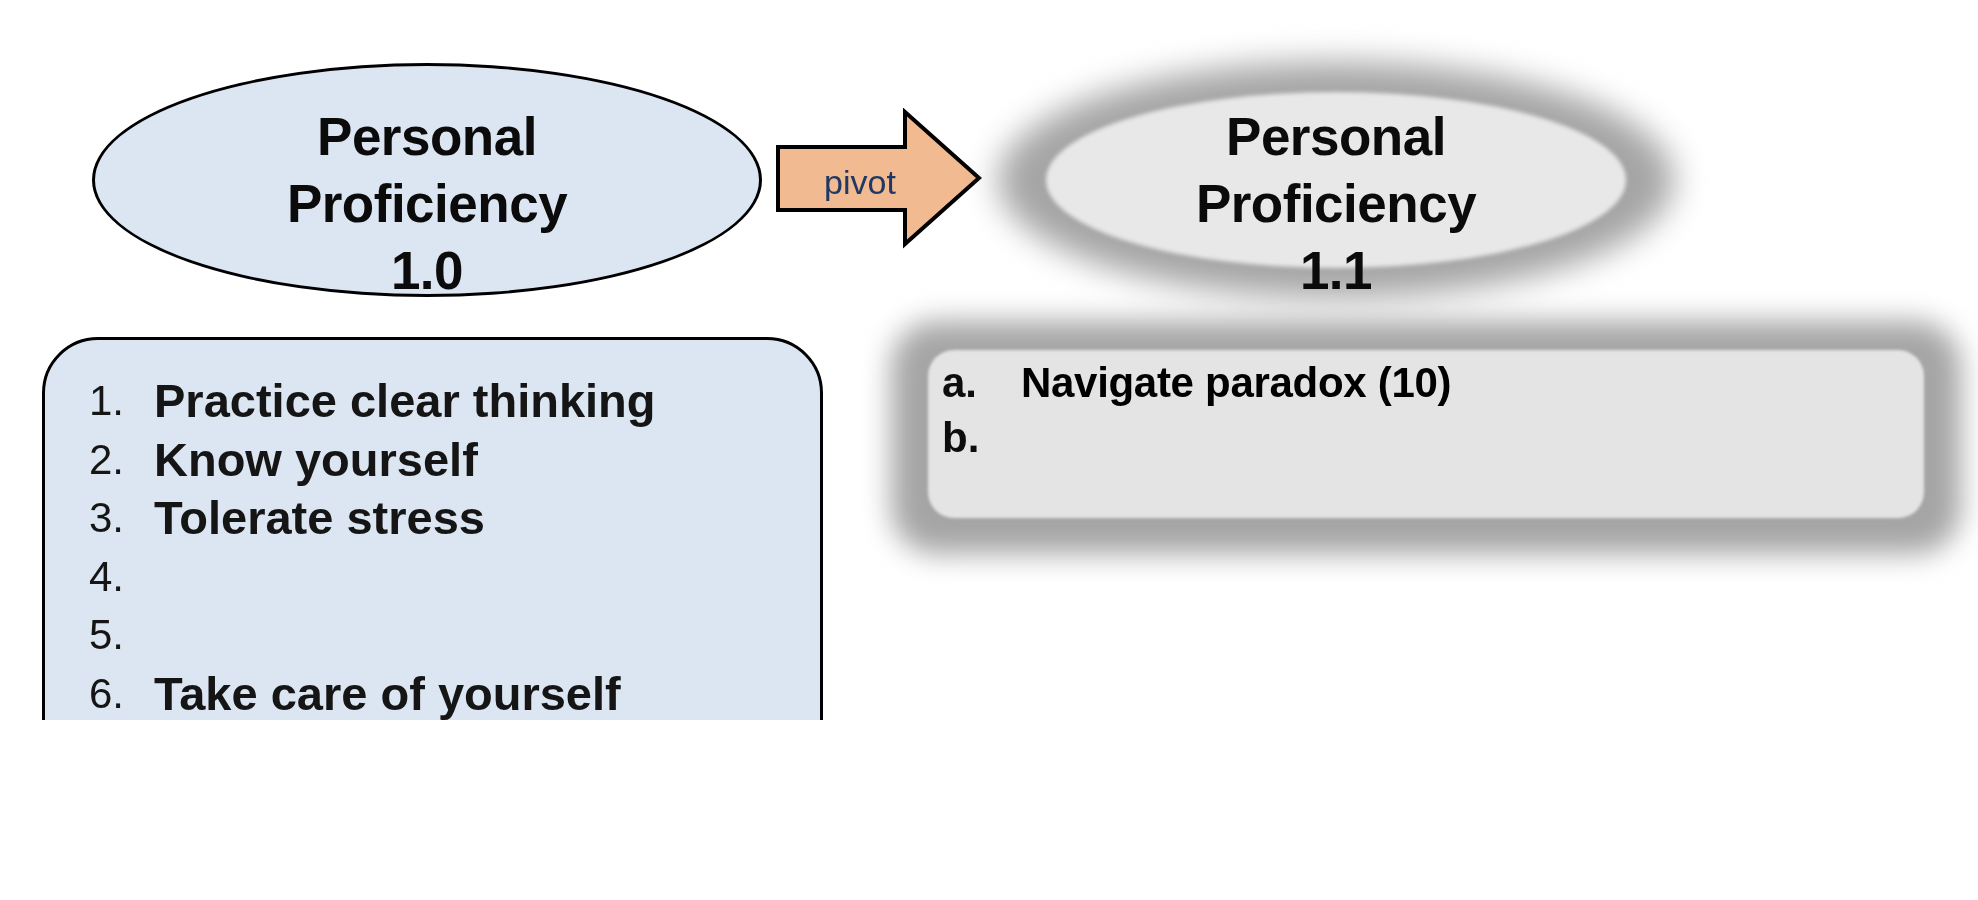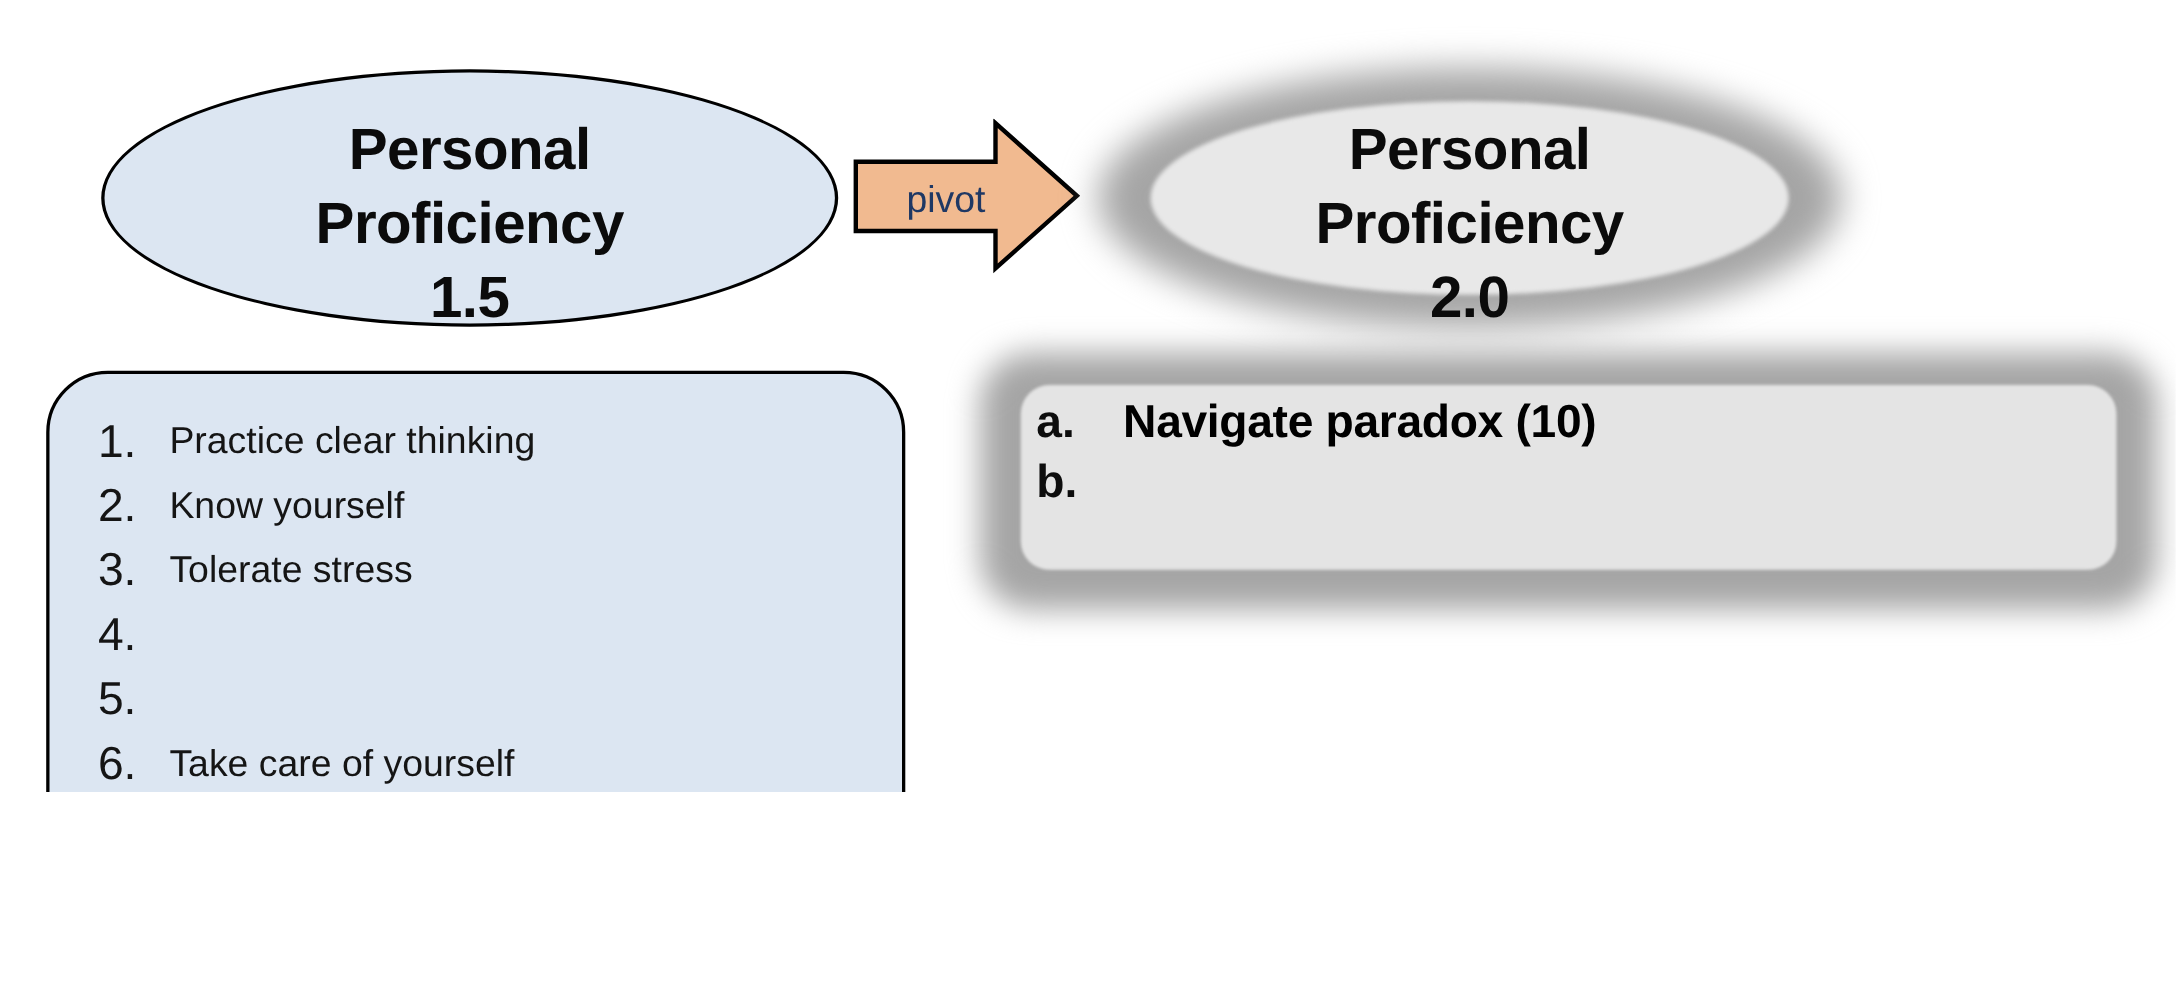--- a/index.html
+++ b/index.html
@@ -52,21 +52,21 @@
     left:42px;top:337px;width:781px;height:544px;
     border:3px solid var(--outline-black,#000);border-radius:56px;
     background:var(--light-blue-fill,#dce6f2);
     padding:32px 26px 0 44px;
   }
   .box1 .row{display:flex;}
   .box1 .marker{
     flex:0 0 65px;font-size:42px;line-height:58.5px;color:#151515;
   }
   .box1 .txt{
-    font-size:34px;line-height:58.5px;color:#151515;white-space:pre-line;
+    font-size:47px;line-height:58.5px;color:#151515;white-space:pre-line;font-weight:bold;
   }
 
   
   .box2-glow{
     left:891px;top:321px;width:1070px;height:233px;border-radius:46px;
     background:var(--gray-glow,#a6a6a6);filter:blur(14px);
   }
   .box2-inner{
     left:928px;top:350px;width:996px;height:168px;border-radius:26px;
     background:var(--gray-box-fill,#e4e4e4);filter:blur(1.5px);
@@ -85,36 +85,36 @@
 </style>
 </head>
 <body>
 
 <div class="canvas">
 
   <div class="abs ellipse1">
     <div class="ellipse-title">
       <span>Personal</span>
       <span>Proficiency</span>
-      <span>1.5</span>
+      <span>1.0</span>
     </div>
   </div>
 
   <svg class="abs arrow-svg" viewBox="0 0 210 141" xmlns="http://www.w3.org/2000/svg">
     <polygon points="4,39 131,39 131,4 205,70 131,136 131,102 4,102" fill="#f1ba90" stroke="#000000" stroke-width="4" stroke-linejoin="miter"></polygon>
   </svg>
   <div class="abs arrow-label">pivot</div>
 
   <div class="abs ellipse2-glow"></div>
   <div class="abs ellipse2-inner"></div>
   <div class="abs ellipse2-text">
     <div class="ellipse-title">
       <span>Personal</span>
       <span>Proficiency</span>
-      <span>2.0</span>
+      <span>1.1</span>
     </div>
   </div>
 
   <div class="abs box1">
     <div class="row">
       <span class="marker">1.</span>
       <span class="txt">Practice clear thinking</span>
     </div>
     <div class="row">
       <span class="marker">2.</span>

